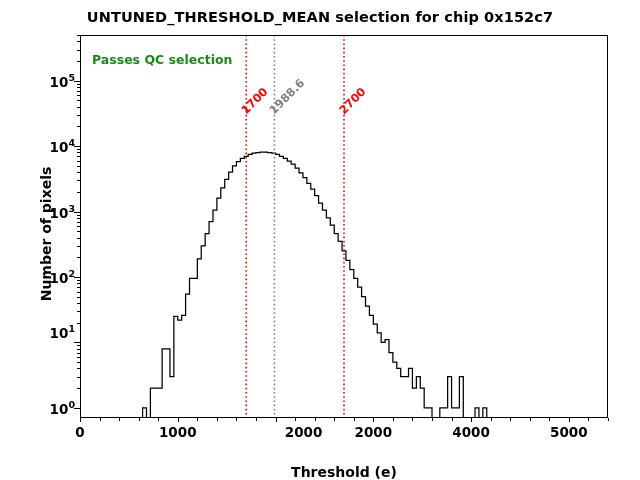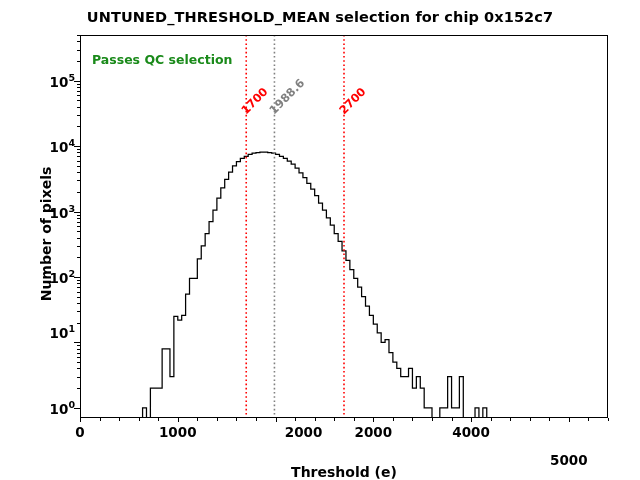--- a/index.html
+++ b/index.html
@@ -87,21 +87,21 @@
       <div class="xticklabel" style="left: 80px;">0</div>
       <div class="xtick" style="left: 177.778px;"></div>
       <div class="xticklabel" style="left: 177.778px;">1000</div>
       <div class="xtick" style="left: 275.556px;"></div>
       <div class="xticklabel" style="left: 275.556px; margin-left: 28px;">2000</div>
       <div class="xtick" style="left: 373.333px;"></div>
       <div class="xticklabel" style="left: 373.333px;">2000</div>
       <div class="xtick" style="left: 471.111px;"></div>
       <div class="xticklabel" style="left: 471.111px;">4000</div>
       <div class="xtick" style="left: 568.889px;"></div>
-      <div class="xticklabel" style="left: 568.889px; margin-top: 28px;">5000</div>
+      <div class="xticklabel" style="left: 568.889px;">5000</div>
       <div class="xtick minor" style="left: 99.5556px;"></div>
       <div class="xtick minor" style="left: 119.111px;"></div>
       <div class="xtick minor" style="left: 138.667px;"></div>
       <div class="xtick minor" style="left: 158.222px;"></div>
       <div class="xtick minor" style="left: 197.333px;"></div>
       <div class="xtick minor" style="left: 216.889px;"></div>
       <div class="xtick minor" style="left: 236.444px;"></div>
       <div class="xtick minor" style="left: 256px;"></div>
       <div class="xtick minor" style="left: 295.111px;"></div>
       <div class="xtick minor" style="left: 314.667px;"></div>

